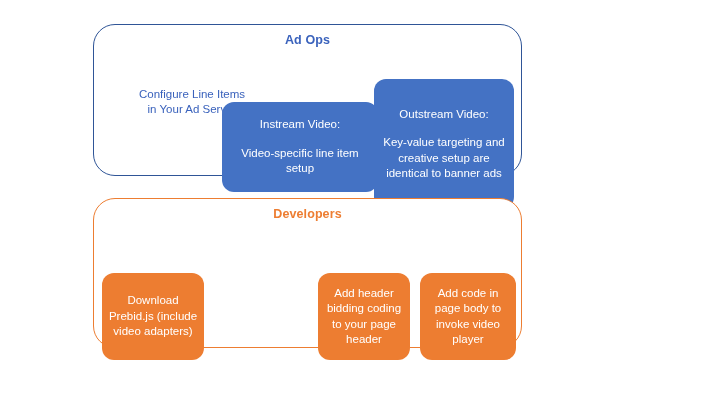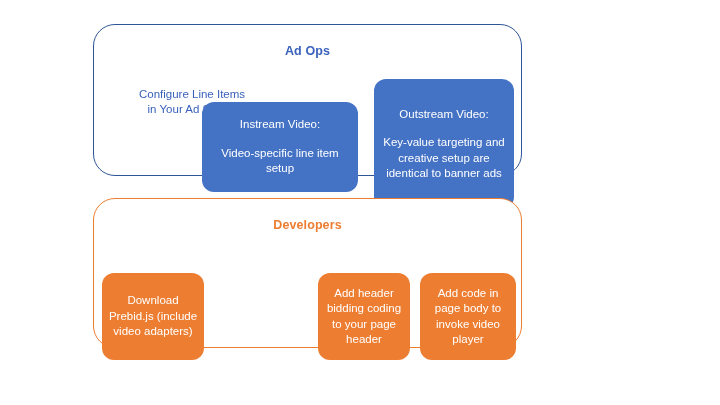--- a/index.html
+++ b/index.html
@@ -44,21 +44,20 @@
   }
 
   .group-title {
     position: absolute;
     left: 0;
     width: 100%;
     text-align: center;
     font-weight: bold;
     font-size: 12.5px;
     letter-spacing: 0.1px;
-    margin-top: 11px;
   }
   .group-title-adops {
     top: 8px;
     color: #3A62BC;
   }
   .group-title-dev {
     top: 8px;
     color: #ED7D31;
   }
 
@@ -108,21 +107,21 @@
     line-height: 15.5px;
     padding: 0 6px;
   }
   .card-gap {
     display: block;
     height: 13px;
   }
 
   
   .card-instream {
-    left: 108px;
+    left: 128px;
     top: 41px;
     width: 156px;
     height: 90px;
   }
   .card-outstream {
     left: 280px;
     top: 18px;
     width: 140px;
     height: 130px;
   }

